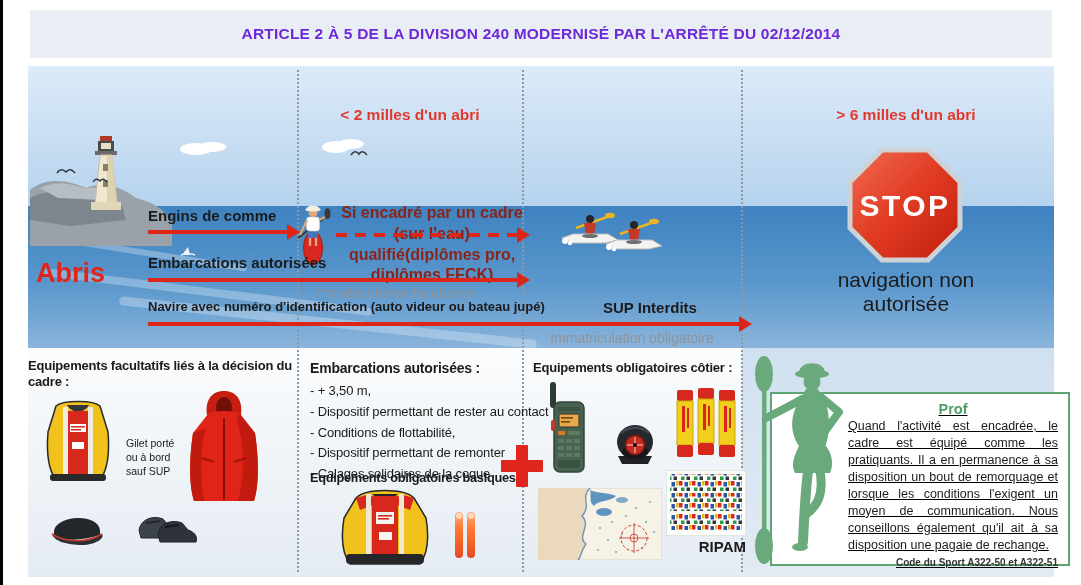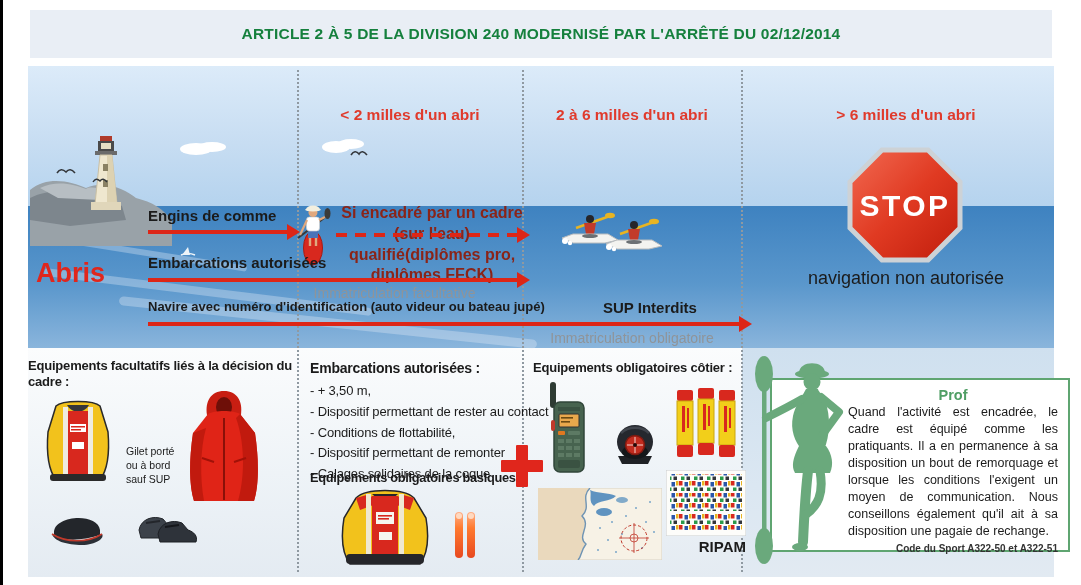--- a/index.html
+++ b/index.html
@@ -1,21 +1,21 @@
 <!DOCTYPE html>
 <html><head>
 <meta charset="utf-8">
 <style>
   html,body{margin:0;padding:0;background:#fff;}
   .page{position:relative;width:1081px;height:585px;background:#fff;overflow:hidden;
         font-family:"Liberation Sans",sans-serif;}
   .edge-left{position:absolute;left:0;top:0;width:3px;height:585px;background:#000;}
   .title-band{position:absolute;left:30px;top:10px;width:1022px;height:48px;background:#e9eef5;
               display:flex;align-items:center;justify-content:center;}
-  .title-band span{font-weight:bold;font-size:15.5px;color:#15803d;letter-spacing:.2px;}
+  .title-band span{font-weight:bold;font-size:15.5px;color:#6d28d9;letter-spacing:.2px;}
   .panel{position:absolute;left:28px;top:66px;width:1026px;height:511px;}
   .sky{position:absolute;left:0;top:0;width:1026px;height:140px;
        background:linear-gradient(180deg,#dcebf9 0%,#c7ddf2 55%,#b5d3ee 100%);}
   .sea{position:absolute;left:0;top:140px;width:1026px;height:142px;
        background:linear-gradient(180deg,#3e82c0 0%,#5a97cc 55%,#8ab5dc 100%);}
   .bottomband{position:absolute;left:0;top:282px;width:1026px;height:229px;
        background:linear-gradient(180deg,#fbfcfd 0%,#eef3f7 55%,#e4ebf2 100%);}
   .zone4bg{position:absolute;left:714px;top:282px;width:312px;height:229px;
        background:linear-gradient(180deg,#cfe0ef 0%,#dbe7f2 60%,#e2eaf2 100%);}
   .sep{position:absolute;top:4px;height:502px;width:0;border-left:2px dotted #8f99a1;}
@@ -26,32 +26,32 @@
   .arrow{position:absolute;height:4px;background:#dd2617;}
   .arrow::after{content:"";position:absolute;right:-12px;top:-6px;border-left:13px solid #dd2617;
         border-top:8px solid transparent;border-bottom:8px solid transparent;}
   .arrow-dash{position:absolute;height:4px;
         background:repeating-linear-gradient(90deg,#dd2617 0 11px,transparent 11px 19px);}
   .arrow-dash::after{content:"";position:absolute;right:-12px;top:-6px;border-left:13px solid #dd2617;
         border-top:8px solid transparent;border-bottom:8px solid transparent;}
   .note-maroon{position:absolute;width:196px;text-align:center;font-weight:bold;font-size:16px;
         line-height:1.3;color:#8a2418;}
   .note-gray{position:absolute;text-align:center;font-size:14px;color:#8f9499;}
-  .stop-caption{position:absolute;text-align:center;font-size:18px;color:#1b1b1b;}
+  .stop-caption{position:absolute;text-align:center;font-size:21px;color:#1b1b1b;}
   .eq-head{position:absolute;font-weight:bold;color:#1b1b1b;font-size:13px;letter-spacing:-.2px;line-height:1.25;}
   .criteria{position:absolute;font-size:13px;color:#1b1b1b;letter-spacing:-.15px;line-height:1.6;white-space:nowrap;}
   .vest-cap{position:absolute;font-size:10.5px;color:#1b1b1b;line-height:1.35;}
   .vest-cap span{display:block;}
   .plus{position:absolute;width:42px;height:42px;}
   .plus i{position:absolute;background:#e0261c;border-radius:1px;}
   .plus i.h{left:0;top:15px;width:42px;height:12px;}
   .plus i.v{left:15px;top:0;width:12px;height:42px;}
   .ripam-label{position:absolute;font-weight:bold;font-size:15px;color:#1b1b1b;text-align:center;}
-  .profbox{position:absolute;left:742px;top:312px;width:296px;height:170px;background:#fff;
-        border:2px solid #5fa571;}
+  .profbox{position:absolute;left:742px;top:326px;width:296px;height:170px;background:#fff;
+        border:2px solid #5fa571;text-decoration:underline;}
   .profbox .ptitle{margin:7px 10px 1px 76px;text-align:center;font-weight:bold;font-size:14.5px;color:#4f9e64;}
   .profbox .pbody{margin:0 10px 0 76px;text-align:justify;font-size:12.5px;line-height:1.36;color:#1b1b1b;}
   .profbox .pfoot{margin:3px 10px 0 76px;text-align:right;font-weight:bold;font-size:10px;color:#333;}
   .streak{position:absolute;border-radius:10px;background:rgba(233,241,248,.33);}
   .abs{position:absolute;}
 </style>
 </head>
 <body>
 
 <div class="page">
@@ -69,21 +69,20 @@
 
     <div class="streak" style="left:30px;top:185px;width:190px;height:6px;transform:rotate(9deg);"></div>
     <div class="streak" style="left:15px;top:222px;width:330px;height:8px;transform:rotate(7deg);"></div>
     <div class="streak" style="left:90px;top:252px;width:420px;height:9px;transform:rotate(6deg);"></div>
 
     <div class="sep" style="left:269px;"></div>
     <div class="sep" style="left:494px;"></div>
     <div class="sep" style="left:713px;"></div>
 
     <div class="zhead" style="left:272px;">&lt; 2 milles d'un abri</div>
-    <div class="zhead" style="left:494px;">2 à 6 milles d'un abri</div>
     <div class="zhead" style="left:768px;">&gt; 6 milles d'un abri</div>
 
     <svg class="abs" style="left:2px;top:62px;" width="142" height="118" viewBox="0 0 142 118">
       <path d="M0,62 C18,47 42,54 56,60 C76,51 96,62 106,70 C122,74 134,81 142,93 L142,118 L0,118 Z" fill="#99a2a8"></path>
       <path d="M0,70 C20,60 36,64 50,68 C62,64 80,70 92,78 L96,92 L40,98 L0,92 Z" fill="#7d868d"></path>
       <path d="M10,60 C26,52 44,56 56,61 C60,58 70,60 76,64 L70,72 L28,70 Z" fill="#b7bec3"></path>
       <rect x="70" y="8" width="12" height="6" fill="#b03a2a"></rect>
       <rect x="68" y="13" width="16" height="10" fill="#4a4a4a"></rect>
       <rect x="71" y="15" width="10" height="6" fill="#e8e0c4"></rect>
       <rect x="65" y="23" width="22" height="4" fill="#6b6b6b"></rect>
@@ -194,21 +193,21 @@
       <rect x="26" y="13" width="20" height="63" fill="#d8281e"></rect>
       <rect x="21" y="9" width="5" height="69" fill="#efece0"></rect>
       <rect x="46" y="9" width="5" height="69" fill="#efece0"></rect>
       <rect x="28" y="26" width="16" height="8" fill="#ffffff"></rect>
       <rect x="29" y="28" width="14" height="1.5" fill="#d8281e"></rect>
         <rect x="29" y="31" width="10" height="1.5" fill="#d8281e"></rect>
       <rect x="30" y="44" width="12" height="7" fill="#ffffff"></rect>
       <rect x="8" y="76" width="56" height="7" rx="3" fill="#2a2a2a"></rect>
     </svg>
 
-    <div class="vest-cap" style="left:98px;top:378px;">
+    <div class="vest-cap" style="left:98px;top:370px;">
       <span>Gilet porté</span>
       <span>ou à bord</span>
       <span>sauf SUP</span>
     </div>
 
     <svg class="abs" style="left:154px;top:322px;" width="84" height="120" viewBox="0 0 84 120">
       <path d="M42,3 C29,3 23,13 25,27 L34,31 C35,19 49,19 50,31 L59,27 C61,13 55,3 42,3 Z" fill="#c81e12"></path>
       <ellipse cx="42" cy="19" rx="8" ry="10" fill="#6e0f08"></ellipse>
       <path d="M26,26 L11,45 C7,72 7,97 12,113 L72,113 C77,97 77,72 73,45 L58,26 C52,22 32,22 26,26 Z" fill="#e02417"></path>
       <path d="M58,26 L73,45 C77,72 77,97 72,113 L56,113 C62,92 64,58 54,30 Z" fill="#c11a0e"></path>

